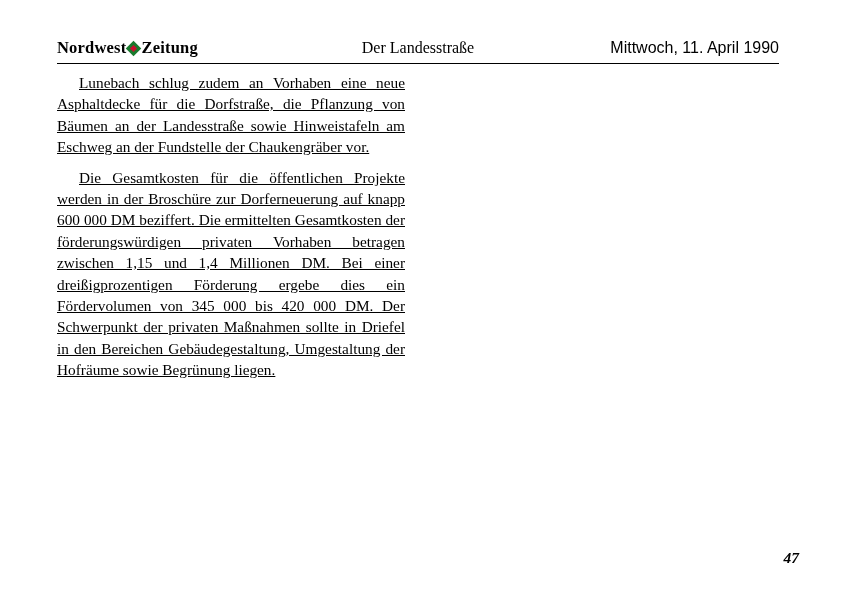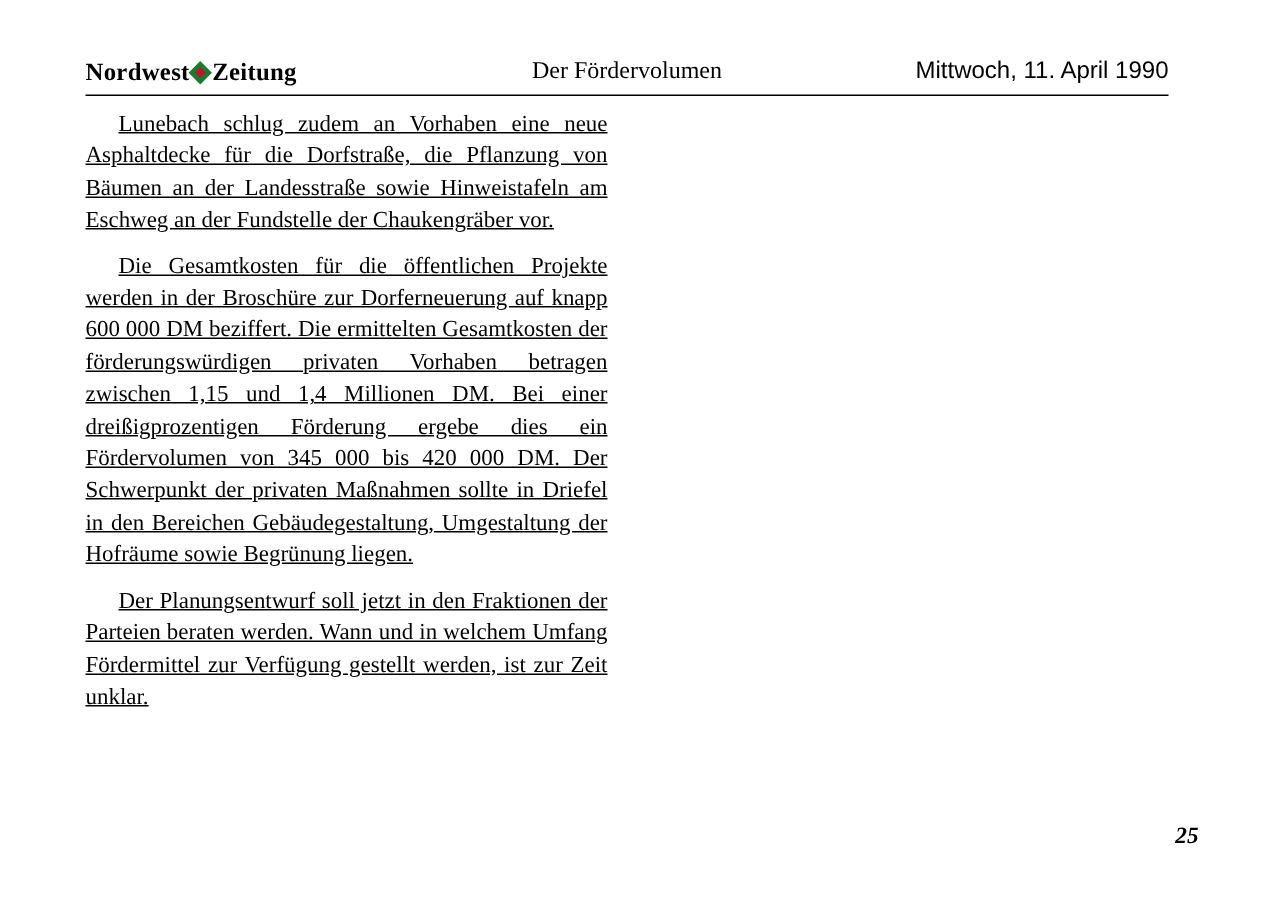--- a/index.html
+++ b/index.html
@@ -124,27 +124,26 @@
   }
 </style>
 </head>
 <body>
 
 <div class="page">
 
   <div class="header">
     <div class="header-inner">
       <div class="masthead"><span>Nordwest</span><span class="logo-mark"><span class="d1"></span><span class="d2"></span></span><span>Zeitung</span></div>
-      <div class="header-center">Der Fördervolumen</div>
+      <div class="header-center">Der Landesstraße</div>
       <div class="header-right">Mittwoch, 11. April 1990</div>
     </div>
     <div class="header-rule"></div>
   </div>
 
   <div class="column">
     <p class="para">Lunebach schlug zudem an Vorhaben eine neue Asphaltdecke für die Dorfstraße, die Pflanzung von Bäumen an der Landesstraße sowie Hinweistafeln am Eschweg an der Fundstelle der Chaukengräber vor.</p>
     <p class="para">Die Gesamtkosten für die öffentlichen Projekte werden in der Broschüre zur Dorferneuerung auf knapp 600 000 DM beziffert. Die ermittelten Gesamtkosten der förderungswürdigen privaten Vorhaben betragen zwischen 1,15 und 1,4 Millionen DM. Bei einer dreißigprozentigen Förderung ergebe dies ein Fördervolumen von 345 000 bis 420 000 DM. Der Schwerpunkt der privaten Maßnahmen sollte in Driefel in den Bereichen Gebäudegestaltung, Umgestaltung der Hofräume sowie Begrünung liegen.</p>
-    <p class="para">Der Planungsentwurf soll jetzt in den Fraktionen der Parteien beraten werden. Wann und in welchem Umfang Fördermittel zur Verfügung gestellt werden, ist zur Zeit unklar.</p>
   </div>
 
-  <div class="page-number">25</div>
+  <div class="page-number">47</div>
 
 </div>
 
 </body></html>

